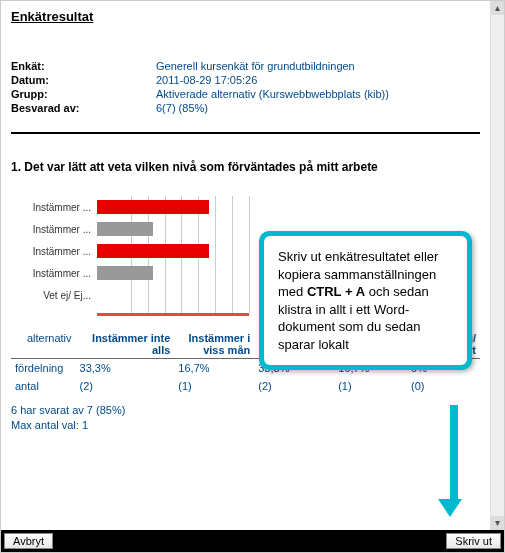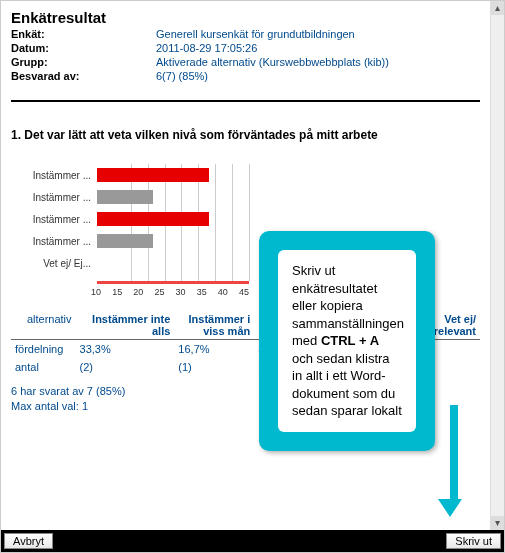--- a/index.html
+++ b/index.html
@@ -1,35 +1,35 @@
 <!DOCTYPE html>
 <html><head>
 <meta charset="utf-8">
 <style>
   * { box-sizing: border-box; }
   body { margin: 0; font-family: Verdana, Arial, sans-serif; font-size: 11px; color: #000; background: #fff; width: 505px; height: 553px; overflow: hidden; position: relative; border: 1px solid #ccc; }
   .scroll-area { position: absolute; top: 0; left: 0; right: 14px; bottom: 22px; padding: 8px 10px 4px 10px; overflow: hidden; background: #fff; }
   .scrollbar { position: absolute; top: 0; right: 0; width: 14px; bottom: 22px; background: #efefef; border-left: 1px solid #ddd; }
   .scrollbar .up, .scrollbar .down { height: 14px; background: #ddd; text-align: center; font-size: 10px; line-height: 14px; color: #555; }
   .scrollbar .down { position: absolute; bottom: 0; width: 100%; }
-  .title { font-size: 15px; font-weight: bold; margin: 0 0 2px 0; }
+  .title { font-size: 13px; font-weight: bold; margin: 0 0 36px 0; text-decoration: underline; }
   .meta-row { display: flex; margin-bottom: 2px; }
   .meta-label { font-weight: bold; width: 145px; }
   .meta-value { color: #004a8c; }
   .hr { border: 0; border-top: 2px solid #000; margin: 18px 0 26px 0; }
   .q-title { font-weight: bold; font-size: 12px; margin-bottom: 22px; }
   .chart-wrap { display: flex; align-items: flex-start; gap: 6px; }
   .chart { position: relative; width: 238px; }
   .chart-grid { position: relative; height: 120px; border-bottom: 3px solid #ef4444; margin-left: 86px; }
   .grid-line { position: absolute; top: 0; bottom: 0; border-left: 1px solid #ccc; }
   .bar-row { height: 22px; display: flex; align-items: center; position: relative; }
   .bar-label { position: absolute; left: -86px; width: 80px; text-align: right; font-size: 10px; color: #333; white-space: nowrap; overflow: hidden; text-overflow: ellipsis; }
   .bar { height: 14px; }
   .x-ticks { display: flex; justify-content: space-between; font-size: 9px; margin-top: 3px; margin-left: 80px; color: #333; }
-  .callout { position: absolute; top: 230px; left: 258px; width: 176px; background: #00b9cf; border-radius: 10px; padding: 19px; box-shadow: 2px 2px 5px rgba(0,0,0,0.3); }
+  .callout { position: absolute; top: 230px; left: 258px; width: 213px; background: #00b9cf; border-radius: 10px; padding: 5px; box-shadow: 2px 2px 5px rgba(0,0,0,0.3); }
   .callout-inner { background: #fff; border-radius: 6px; padding: 12px 14px; font-size: 13px; line-height: 1.35; font-family: Arial, sans-serif; }
   .arrow { position: absolute; top: 404px; left: 445px; }
   .arrow-line { width: 8px; height: 94px; background: #00b9cf; margin: 0 auto; }
   .arrow-head { width: 0; height: 0; border-left: 12px solid transparent; border-right: 12px solid transparent; border-top: 18px solid #00b9cf; margin-left: -8px; }
   .table { width: 100%; border-collapse: collapse; margin-top: 14px; font-size: 11px; }
   .table th { color: #004a8c; font-weight: bold; text-align: right; padding: 2px 4px; vertical-align: top; border-bottom: 1px solid #666; }
   .table th:first-child { color: #004a8c; font-weight: normal; }
   .table td { padding: 3px 4px; color: #004a8c; }
   .table td:first-child { color: #004a8c; }
   .summary { margin-top: 8px; color: #004a8c; line-height: 1.4; }
@@ -90,30 +90,20 @@
           </div>
           <div class="bar-row">
             <div class="bar-label">Instämmer ...</div>
             <div class="bar" style="background: rgb(153, 153, 153); width: 37.1111%;"></div>
           </div>
           <div class="bar-row">
             <div class="bar-label">Vet ej/ Ej...</div>
             <div class="bar" style="background: rgb(153, 153, 153); width: 0%;"></div>
           </div>
         </div>
-      <div class="x-ticks" id="x-ticks">
-          <span>10</span>
-          <span>15</span>
-          <span>20</span>
-          <span>25</span>
-          <span>30</span>
-          <span>35</span>
-          <span>40</span>
-          <span>45</span>
-        </div>
     </div>
   </div>
 
   <table class="table">
     <thead>
         <tr id="thead-row">
           <th>alternativ</th>
           <th>Instämmer inte<br>alls</th>
           <th>Instämmer i<br>viss mån</th>
           <th>Instämmer i<br>stort sett</th>

